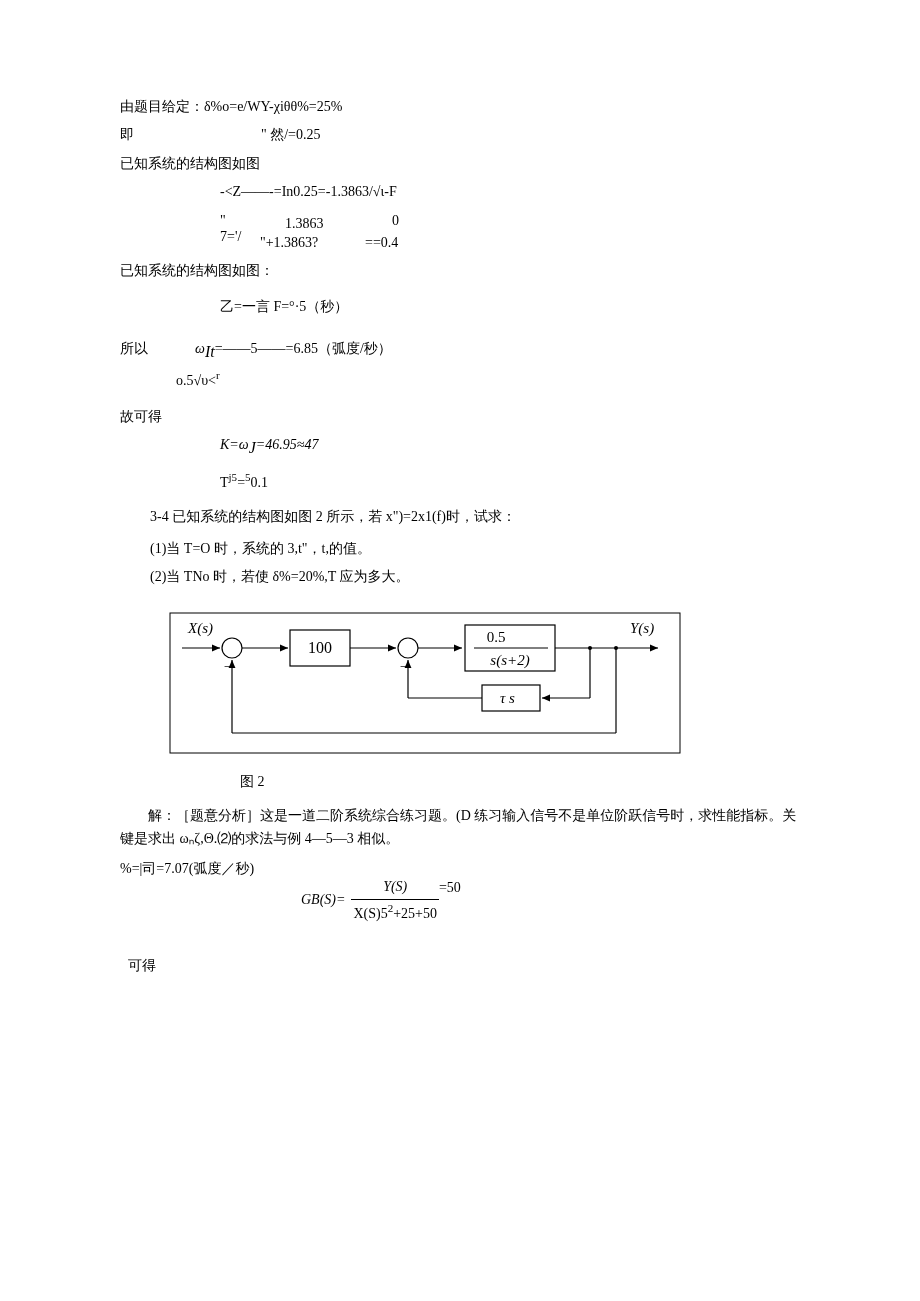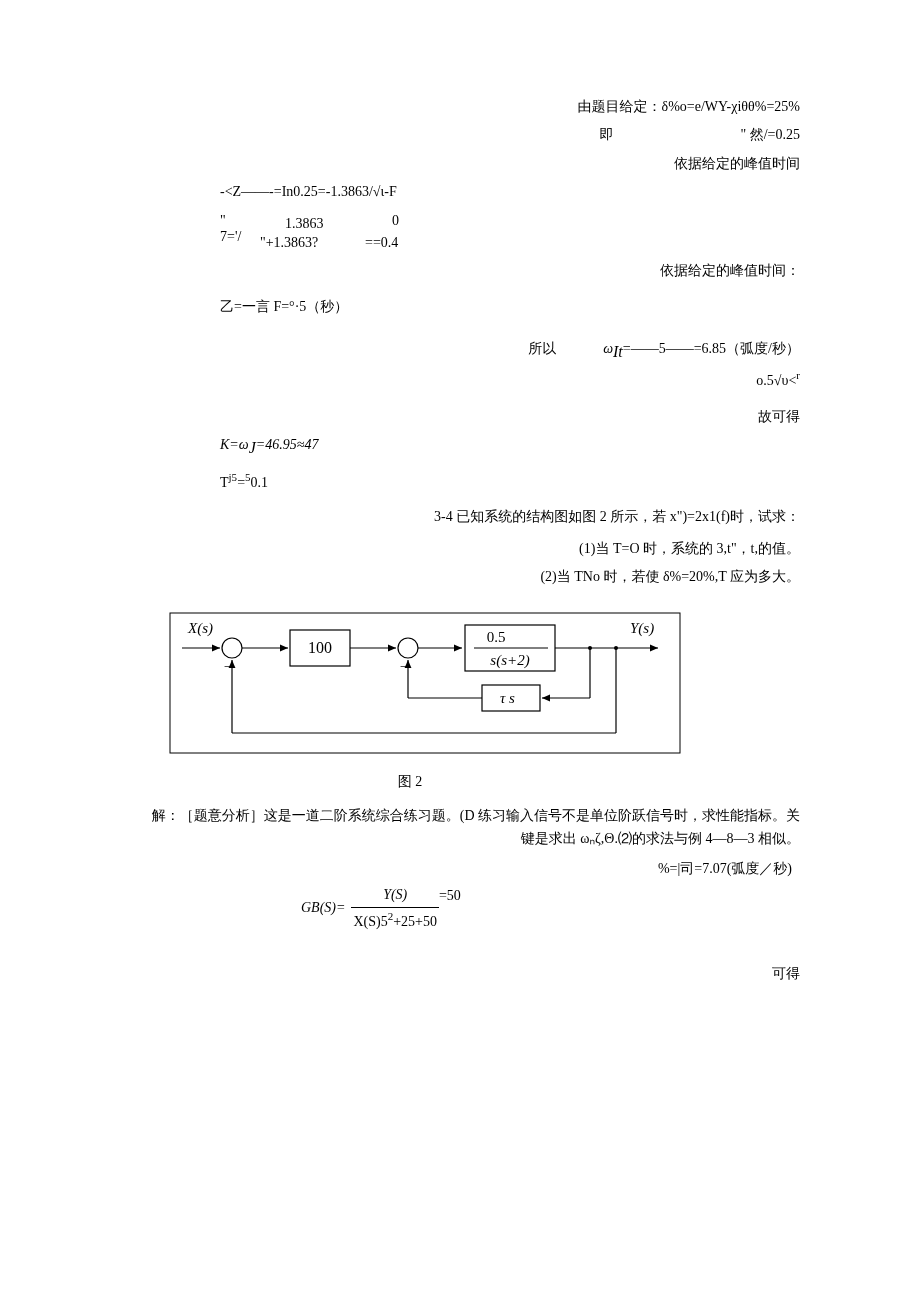--- a/index.html
+++ b/index.html
@@ -6,33 +6,32 @@
     font-family: "SimSun", "Songti SC", serif;
     font-size: 14px;
     line-height: 1.6;
     color: #000;
     background: #fff;
     width: 920px;
     margin: 0;
     padding: 90px 120px 200px 120px;
     box-sizing: border-box;
   }
-  p { margin: 6px 0; text-align: right; }
+  p { margin: 6px 0; }
   .indent-sm { padding-left: 30px; }
   .italic { font-style: italic; }
   .math-block {
     margin: 0 0 8px 100px;
   }
   .diagram-wrap {
     margin: 14px 0 6px 40px;
     width: 530px;
   }
   svg { display: block; }
   .caption {
-    text-align: center;
     margin-top: 8px;
     margin-left: 120px;
     width: 340px;
   }
   .para {
     text-indent: 2em;
     margin-top: 12px;
   }
   .sub { font-size: 16px; vertical-align: sub; }
   .sup { font-size: 11px; vertical-align: super; }
@@ -41,38 +40,38 @@
 <body>
 
 <p><span>由题目给定：δ%o=e/WY-χiθθ%=25%</span></p>
 
 <p>
   <span>即</span>
   <span style="display:inline-block; width:120px;"></span>
   <span>" 然/=0.25</span>
 </p>
 
-<p><span>依据给定的峰值时间</span></p>
+<p><span>已知系统的结构图如图</span></p>
 
 <div class="math-block">
   <span>-&lt;Z——-=In0.25=-1.3863/√ι-F</span>
 </div>
 
 <div class="math-block" style="line-height:1.3;">
   <div style="position:relative; height:40px; width:300px;">
     <span style="position:absolute; left:0; top:0;">"</span>
     <span style="position:absolute; left:0; top:16px;">7='/</span>
     <span style="position:absolute; left:65px; top:3px;text-align:right;">1.3863</span>
     <span style="position:absolute; left:40px; top:22px;">"+1.3863?</span>
     <span style="position:absolute; left:145px; top:22px;">==0.4</span>
     <span style="position:absolute; left:172px; top:0;">0</span>
   </div>
 </div>
 
-<p><span>依据给定的峰值时间：</span></p>
+<p><span>已知系统的结构图如图：</span></p>
 
 <div class="math-block" style="margin-top:14px; margin-bottom:20px;">
   <span>乙=一言 F=°·5（秒）</span>
 </div>
 
 <p style="margin-top:14px;">
   <span>所以</span>
   <span style="display:inline-block; width:40px;"></span>
   <span class="italic">ω</span><span class="italic sub">It</span><span>=——5——=6.85（弧度/秒）</span>
 </p>
@@ -142,24 +141,24 @@
 
   <circle cx="456" cy="45" r="2" fill="#000"></circle>
   <line x1="456" y1="45" x2="456" y2="130" stroke="#000" stroke-width="1.2"></line>
   <line x1="456" y1="130" x2="72" y2="130" stroke="#000" stroke-width="1.2"></line>
   <line x1="72" y1="130" x2="72" y2="57" stroke="#000" stroke-width="1.2" marker-end="url(#arrow)"></line>
 </svg>
 </div>
 
 <p class="caption"><span>图 2</span></p>
 
-<p class="para"><span>解：［题意分析］这是一道二阶系统综合练习题。(D 练习输入信号不是单位阶跃信号时，求性能指标。关键是求出 ωₙζ,Θ.⑵的求法与例 4—8—3 相似。</span></p>
+<p class="para"><span>解：［题意分析］这是一道二阶系统综合练习题。(D 练习输入信号不是单位阶跃信号时，求性能指标。关键是求出 ωₙζ,Θ.⑵的求法与例 4—5—3 相似。</span></p>
 
 <div style="position:relative; margin-top:8px;">
-  <p style="margin:8px;"><span>%=|司=7.07(弧度／秒)</span></p>
+  <p style="margin:0;"><span>%=|司=7.07(弧度／秒)</span></p>
 </div>
 
 <div style="margin-left:180px; margin-top:-4px;">
   <table style="border-collapse:collapse;">
     <tbody>
         <tr>
       <td rowspan="2" style="vertical-align:middle; padding-right:6px;"><span class="italic">GB(S)=</span></td>
       <td style="border-bottom:1px solid #000; text-align:center; padding:0 2px;"><span class="italic">Y(S)</span></td>
       <td rowspan="2" style="vertical-align:top; padding-left:0;"><span>=50</span></td>
     </tr>

